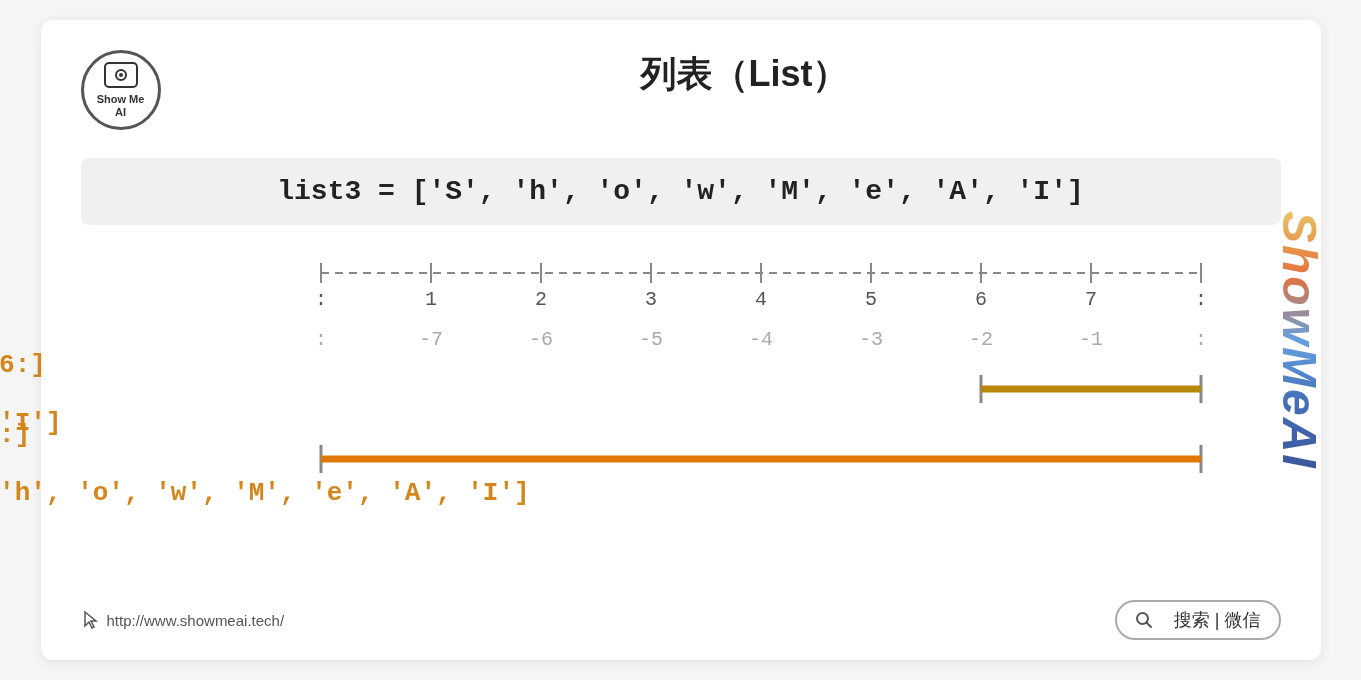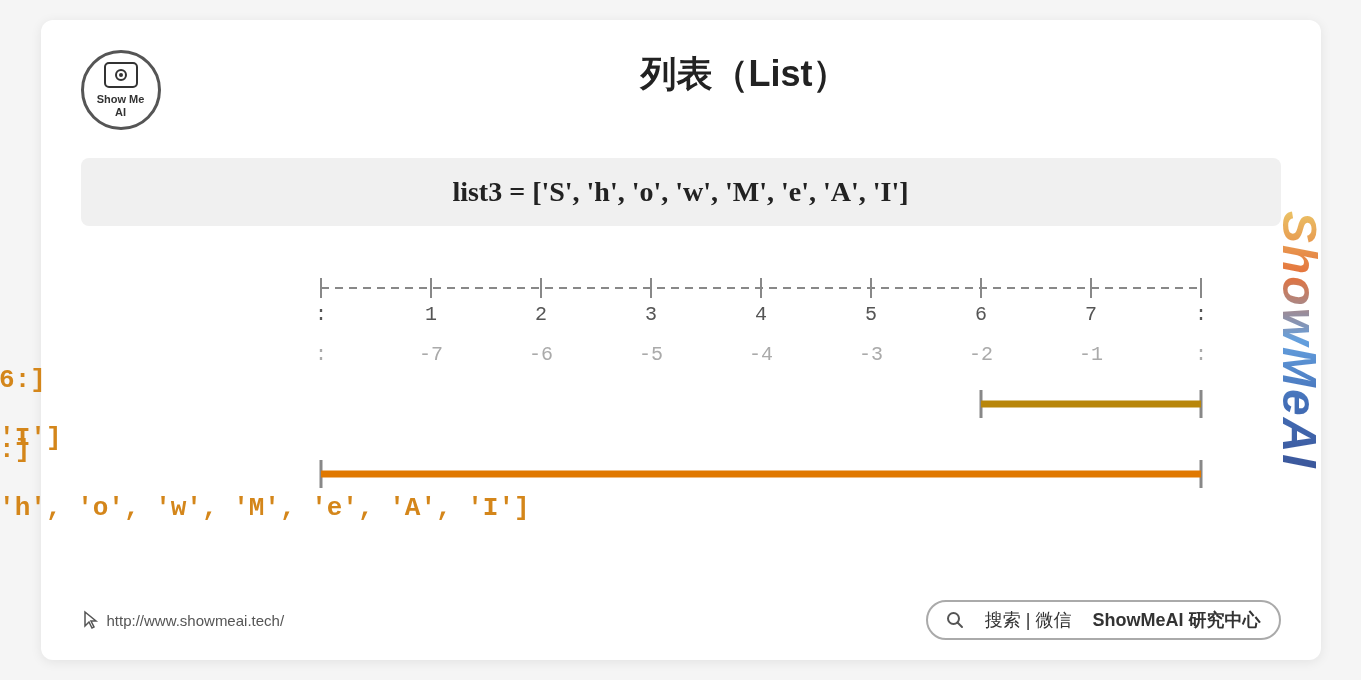--- a/index.html
+++ b/index.html
@@ -54,22 +54,22 @@
       font-weight: bold;
       color: #222;
       font-family: 'Arial', 'SimHei', sans-serif;
     }
 
     
     .code-box {
       background: #f0f0f0;
       border-radius: 8px;
       padding: 18px 30px;
-      margin-bottom: 34px;
-      font-family: Liberation Serif, serif;
+      margin-bottom: 20px;
+      font-family: Liberation Mono, monospace;
       font-size: 28px;
       color: #222;
       text-align: center;
       font-weight: bold;
     }
 
     
     .diagram-area {
       position: relative;
       padding-left: 180px;
@@ -239,17 +239,16 @@
         <path d="M4 2 L4 16 L8 12 L11 18 L13 17 L10 11 L15 11 Z" stroke="#555" stroke-width="1.5" fill="none"></path>
       </svg>
       <span>http://www.showmeai.tech/</span>
     </div>
     <div class="footer-search">
       <svg width="18" height="18" viewBox="0 0 18 18" fill="none" xmlns="http://www.w3.org/2000/svg">
         <circle cx="7.5" cy="7.5" r="5.5" stroke="#555" stroke-width="2"></circle>
         <line x1="11.5" y1="11.5" x2="16" y2="16" stroke="#555" stroke-width="2" stroke-linecap="round"></line>
       </svg>
       <span>搜索 | 微信</span>
-      <span class="footer-search-bold">ShowMeAI 研究中心</span>
     </div>
   </div>
 
 </div>
 
 </body></html>

